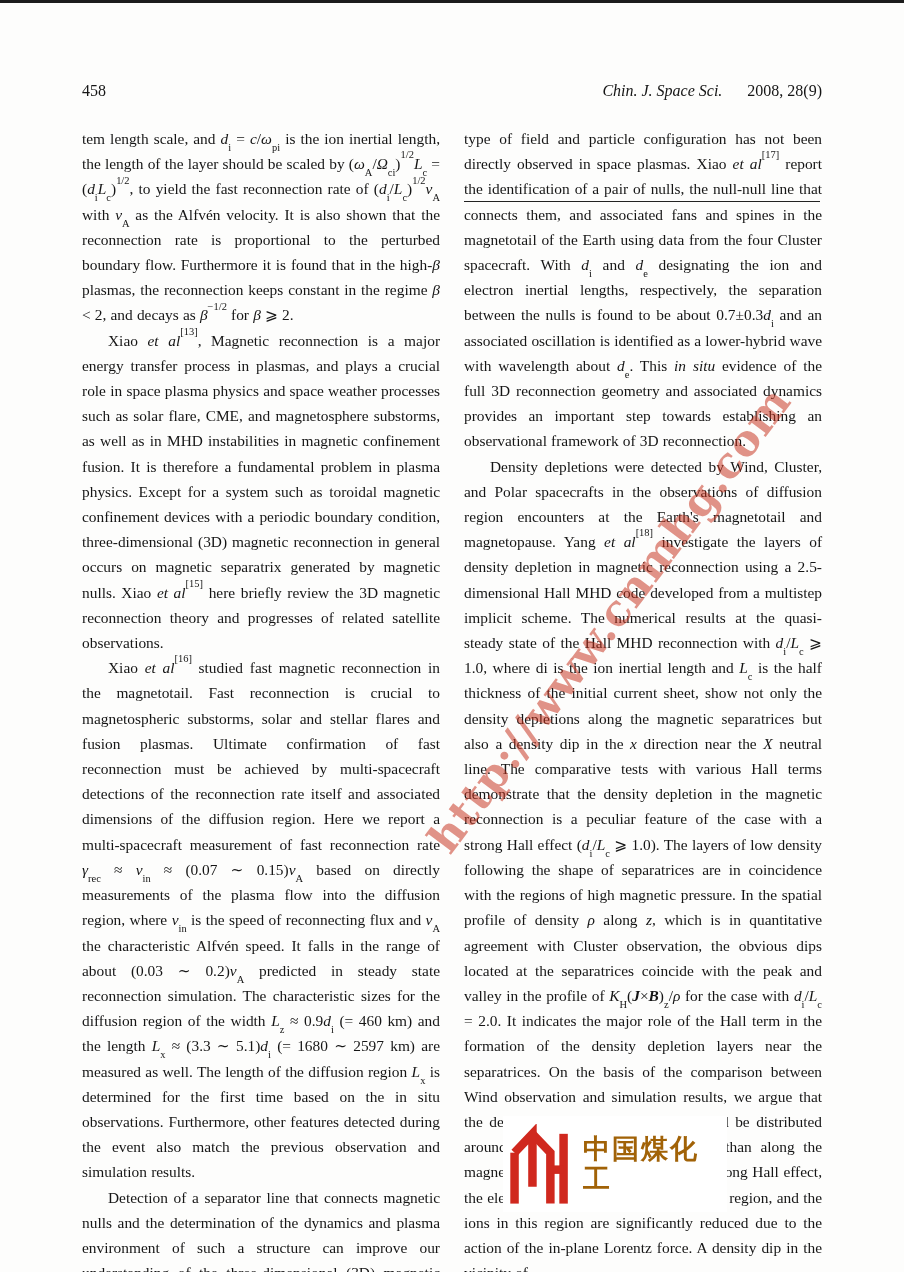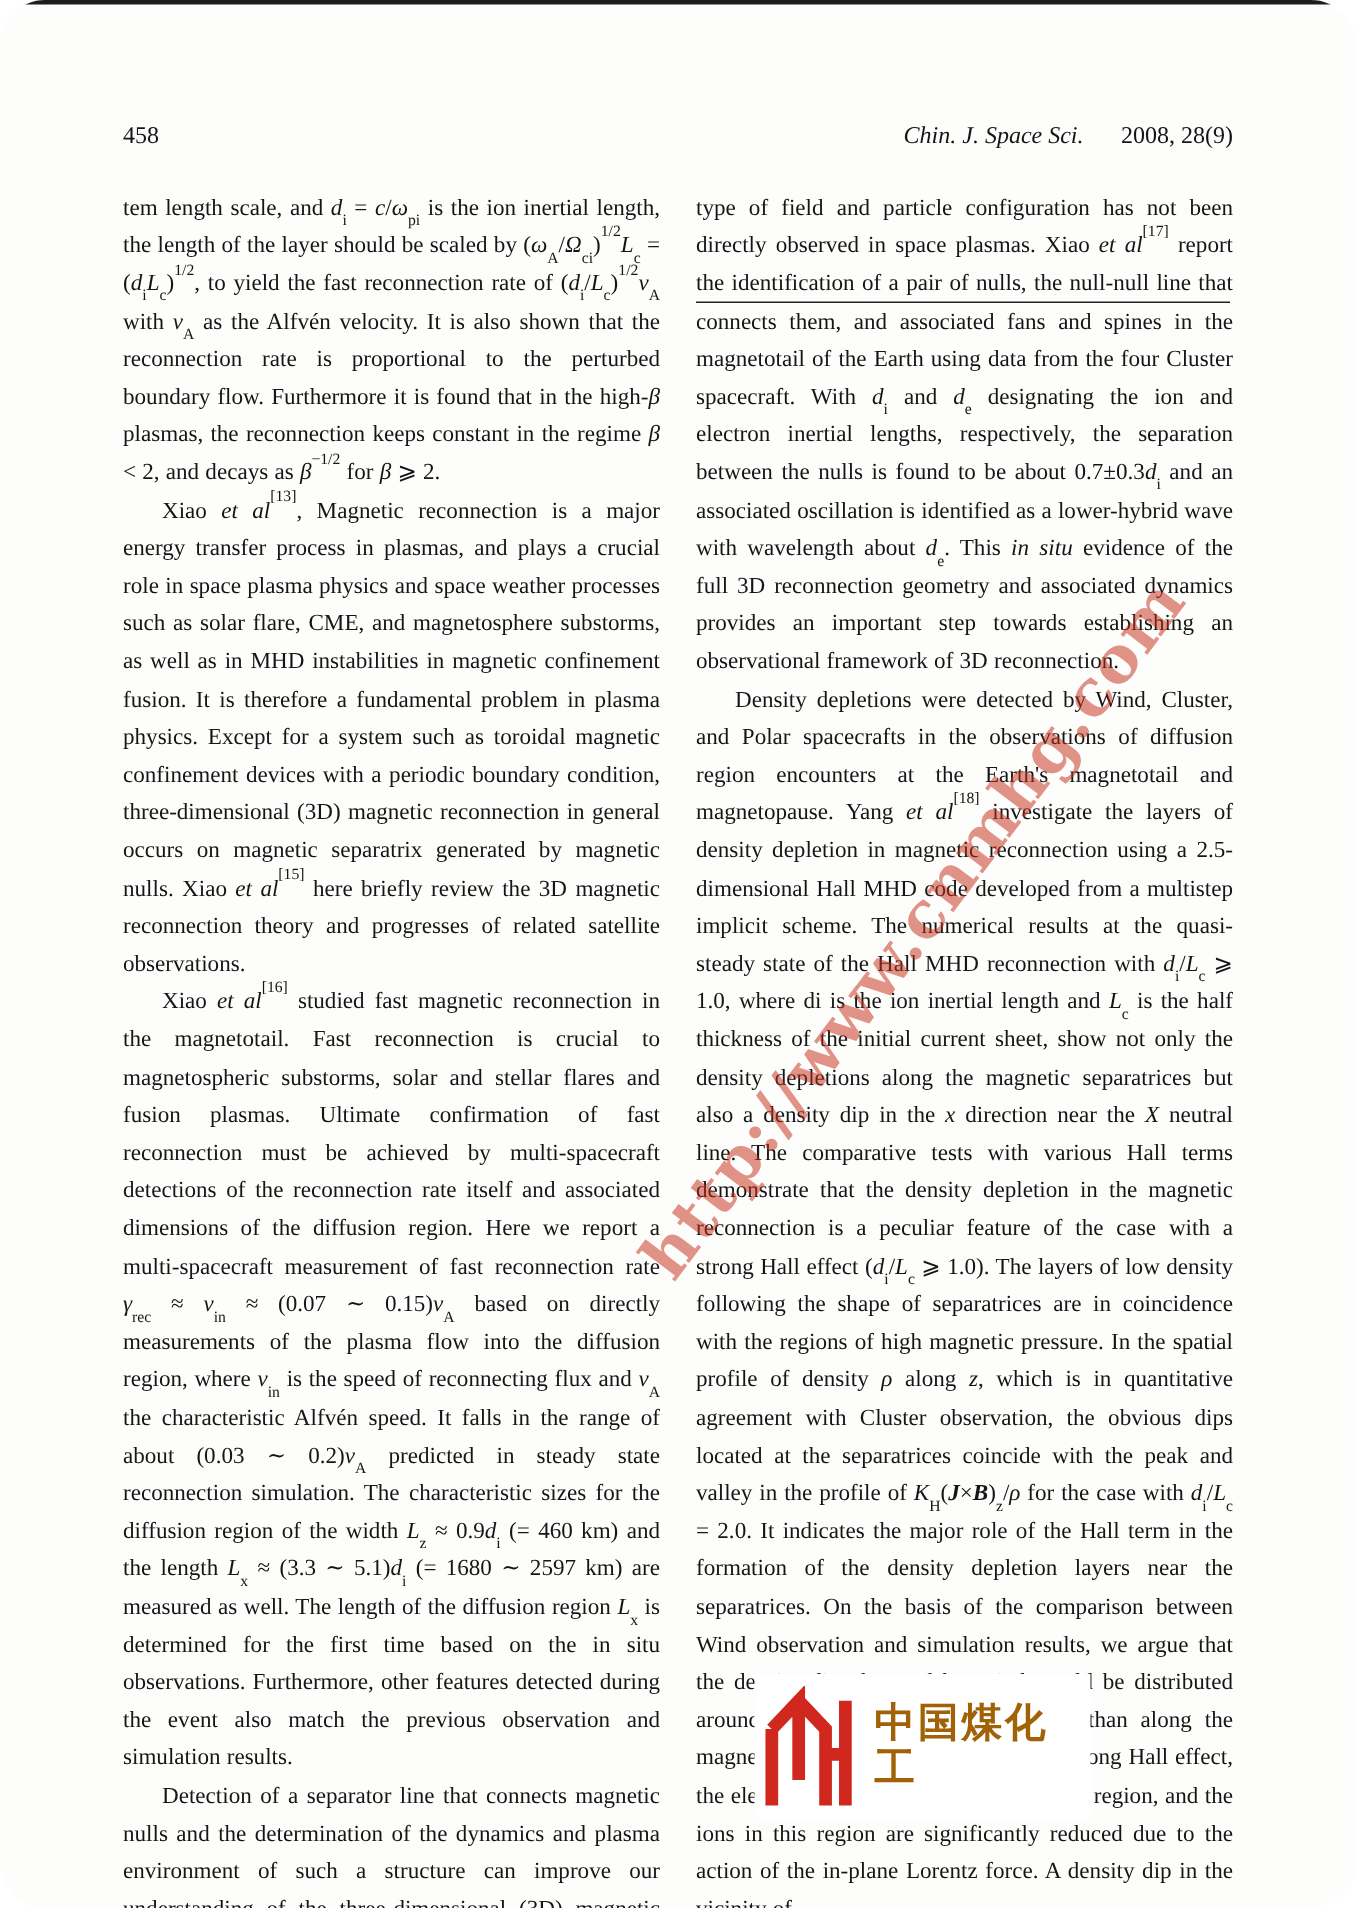--- a/index.html
+++ b/index.html
@@ -4,21 +4,20 @@
 <style>
   html, body { margin: 0; padding: 0; background: #ffffff; }
   .page {
     position: relative;
     width: 904px;
     height: 1272px;
     background: #fdfdfc;
     font-family: "Liberation Serif", "DejaVu Serif", serif;
     color: #151515;
     overflow: hidden;
-    border-radius: 30px;
   }
   .scan-edge {
     position: absolute; top: 0; left: 0; right: 0; height: 3px;
     background: #1c1c1c;
   }
   .page-header {
     position: absolute;
     top: 82px; left: 82px; right: 82px;
     display: flex; justify-content: space-between; align-items: baseline;
     font-size: 16px;

